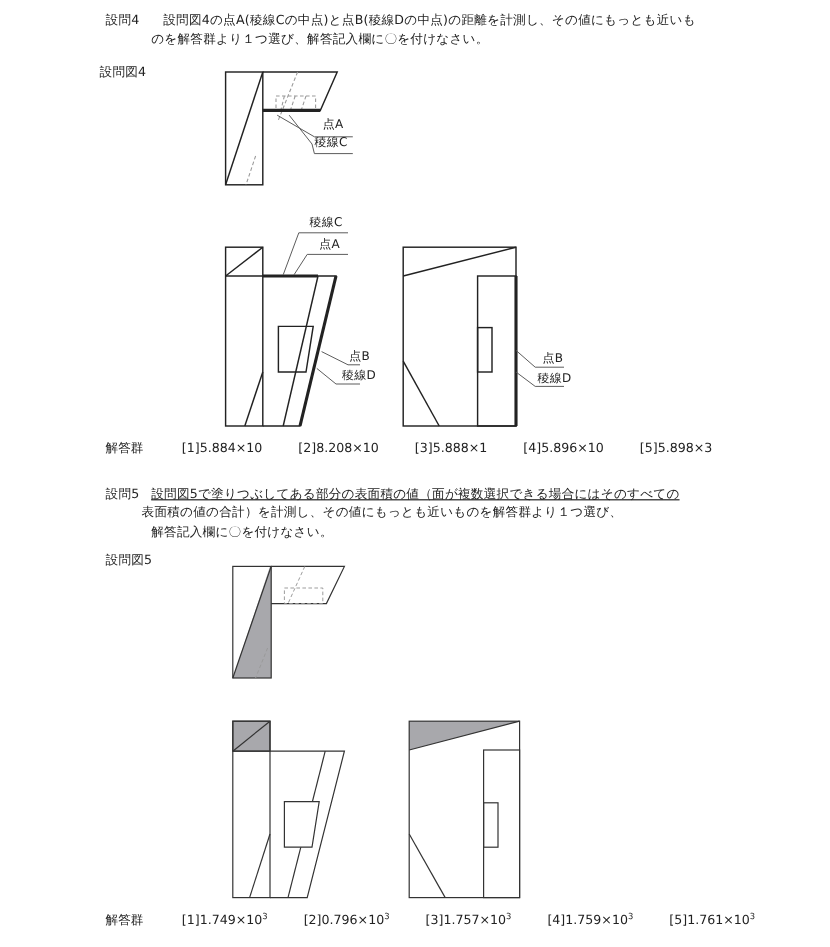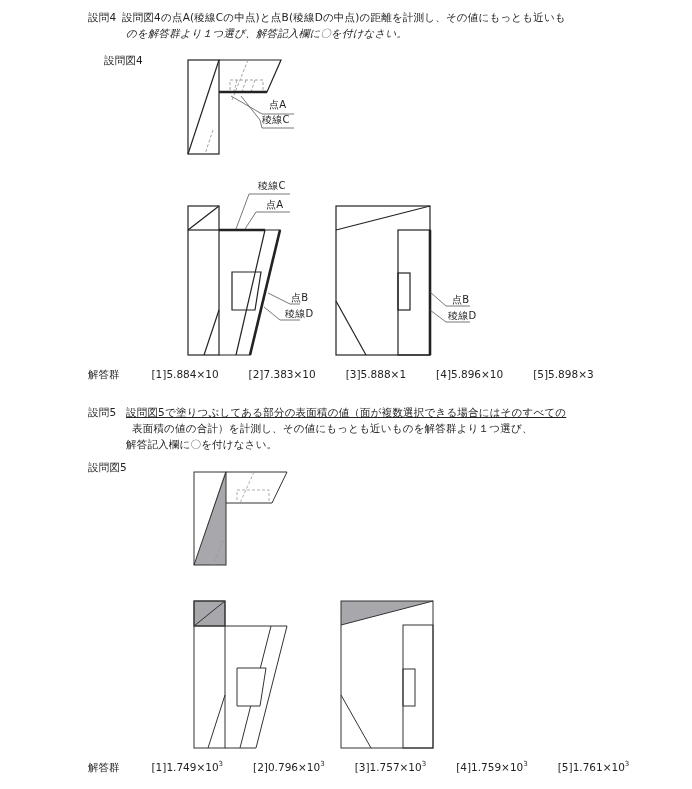--- a/index.html
+++ b/index.html
@@ -9,23 +9,23 @@
   .answers { position:absolute; font-size:10.5px; line-height:15px; white-space:nowrap; display:flex; gap:16px; }
   .answers span.opt { margin-right:14px; }
   .answers span.head { margin-right:16px; }
   svg.fig { position:absolute; left:0; top:0; }
   sup { font-size:7px; vertical-align:top; line-height:9px; }
 </style>
 </head>
 <body>
 
 <div class="txt" style="left:88px;top:10px;">設問4</div>
-<div class="txt" style="left:122px;top:10px;">設問図4の点A(稜線Cの中点)と点B(稜線Dの中点)の距離を計測し、その値にもっとも近いも</div>
-<div class="txt" style="left:126px;top:26px;font-style:italic;">のを解答群より１つ選び、解答記入欄に〇を付けなさい。</div>
-<div class="txt" style="left:104px;top:53px;">設問図4</div>
+<div class="txt" style="left:136px;top:10px;">設問図4の点A(稜線Cの中点)と点B(稜線Dの中点)の距離を計測し、その値にもっとも近いも</div>
+<div class="txt" style="left:126px;top:26px;">のを解答群より１つ選び、解答記入欄に〇を付けなさい。</div>
+<div class="txt" style="left:83px;top:53px;">設問図4</div>
 
 <svg class="fig" width="692" height="789">
   <g fill="none" stroke="#222" stroke-width="1.2">
 
     <rect x="188" y="60" width="31" height="94"></rect>
     <line x1="219" y1="60" x2="188" y2="154"></line>
     <polyline points="219,60 281,60 267,92 219,92"></polyline>
     <g stroke="#999" stroke-dasharray="3,2" stroke-width="0.9">
       <line x1="248" y1="60" x2="232" y2="100"></line>
       <line x1="213" y1="130" x2="205" y2="154"></line>
@@ -70,29 +70,29 @@
 <div class="txt" style="left:258px;top:178px;font-size:10px;">稜線C</div>
 <div class="txt" style="left:266px;top:197px;font-size:10px;">点A</div>
 <div class="txt" style="left:291px;top:290px;font-size:10px;">点B</div>
 <div class="txt" style="left:285px;top:306px;font-size:10px;">稜線D</div>
 <div class="txt" style="left:452px;top:292px;font-size:10px;">点B</div>
 <div class="txt" style="left:448px;top:308px;font-size:10px;">稜線D</div>
 
 <div class="answers" style="left:88px;top:367px;">
   <span class="head">解答群</span>
   <span class="opt"><span>[1]</span><span>5.884×10</span></span>
-  <span class="opt"><span>[2]</span><span>7.383×10</span></span>
+  <span class="opt"><span>[2]</span><span>8.208×10</span></span>
   <span class="opt"><span>[3]</span><span>5.888×1</span></span>
   <span class="opt"><span>[4]</span><span>5.896×10</span></span>
   <span class="opt"><span>[5]</span><span>5.898×3</span></span>
 </div>
 
 <div class="txt" style="left:88px;top:405px;text-align:center;">設問5</div>
 <div class="txt" style="left:126px;top:405px;text-decoration:underline;">設問図5で塗りつぶしてある部分の表面積の値（面が複数選択できる場合にはそのすべての</div>
-<div class="txt" style="left:132px;top:421px;">表面積の値の合計）を計測し、その値にもっとも近いものを解答群より１つ選び、</div>
+<div class="txt" style="left:118px;top:421px;font-family:Liberation Mono, monospace;">表面積の値の合計）を計測し、その値にもっとも近いものを解答群より１つ選び、</div>
 <div class="txt" style="left:126px;top:437px;">解答記入欄に〇を付けなさい。</div>
 <div class="txt" style="left:88px;top:460px;">設問図5</div>
 
 <svg class="fig" width="692" height="789">
   <g stroke="#333" stroke-width="1" fill="none">
 
     <polygon points="225,472 226,472 226,565 194,565" fill="#a8a8ac" stroke="none"></polygon>
     <rect x="194" y="472" width="32" height="93"></rect>
     <line x1="226" y1="472" x2="194" y2="565"></line>
     <polyline points="226,472 287,472 272,503 226,503"></polyline>

